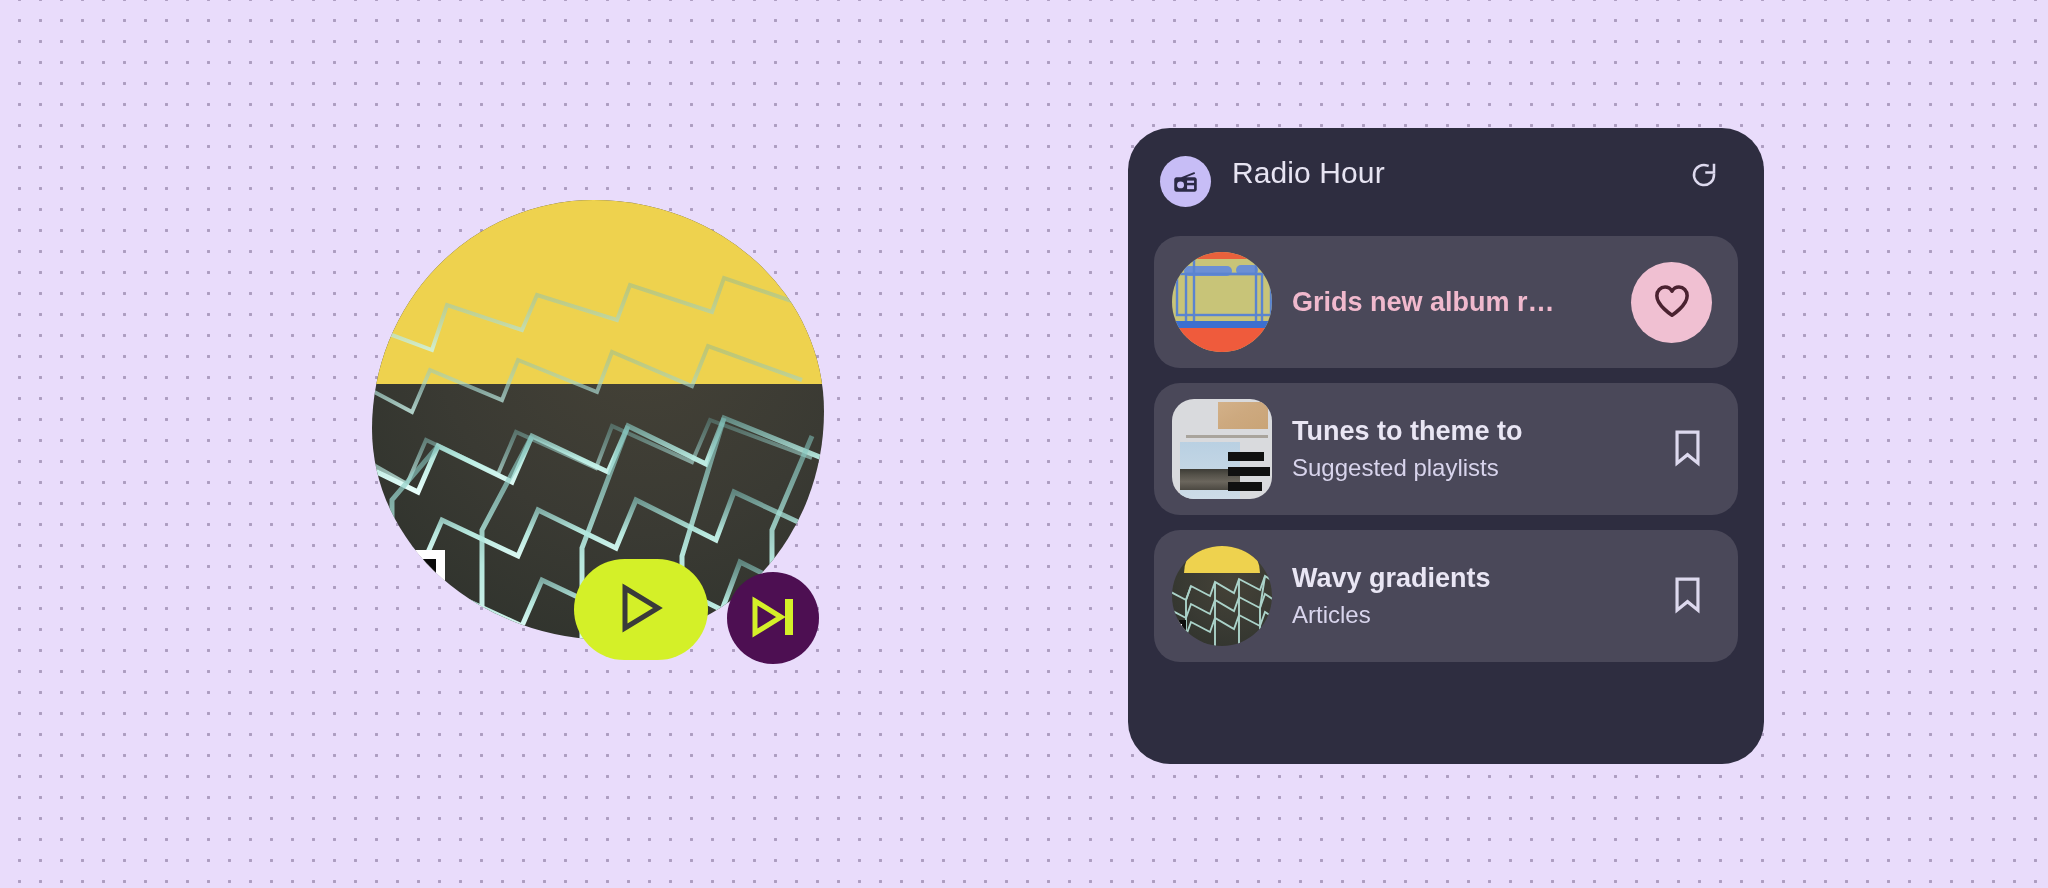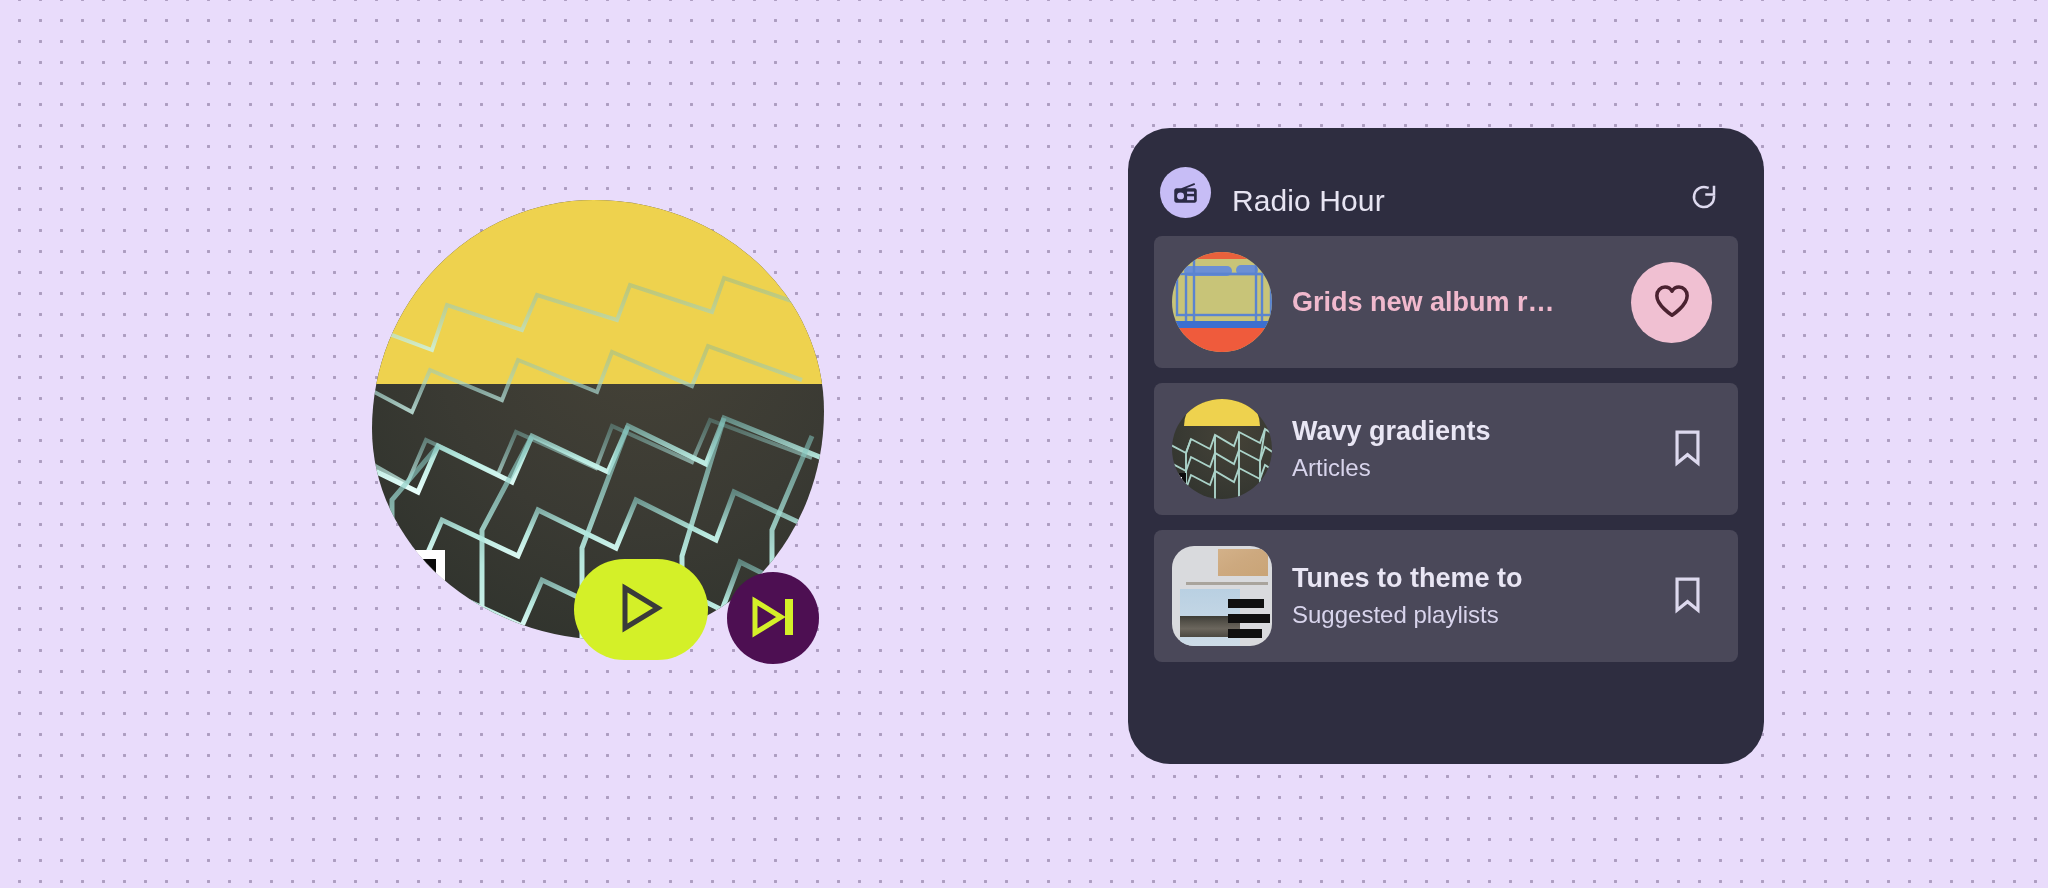--- a/index.html
+++ b/index.html
@@ -68,21 +68,21 @@
   
   #panel {
     position: absolute;
     left: 1128px; top: 128px;
     width: 636px; height: 636px;
     background: #2e2d40;
     border-radius: 42px;
     padding: 28px 26px 26px 26px;
   }
   #panelHeader {
-    display: flex; align-items: flex-end;
+    display: flex; align-items: flex-start;
     height: 62px;
     padding: 0 14px 0 6px;
     margin-bottom: 18px;
   }
   #radioBadge {
     width: 51px; height: 51px; border-radius: 50%;
     background: #c7bdf6;
     display: flex; align-items: center; justify-content: center;
     flex: 0 0 auto;
   }
@@ -98,21 +98,21 @@
     margin-left: auto;
     background: none; border: none; padding: 0; cursor: pointer;
     display: flex; align-items: center; justify-content: center;
     width: 40px; height: 40px;
   }
 
   .row {
     display: flex; align-items: center;
     height: 132px;
     background: #4a4859;
-    border-radius: 8px;
+    border-radius: 26px;
     padding: 0 26px 0 18px;
     margin-bottom: 15px;
     cursor: pointer;
   }
   .row:last-child { margin-bottom: 0; }
 
   .thumb {
     width: 100px; height: 100px;
     flex: 0 0 auto;
     position: relative; overflow: hidden;
@@ -285,20 +285,42 @@
     <button class="rowaction fav" aria-label="Favorite">
       <span>
         <svg width="38" height="34" viewBox="0 0 24 22" fill="none" stroke="#4a2230" stroke-width="2.3" stroke-linejoin="round">
           <path d="M12 20.2 C12 20.2 2.2 13.9 2.2 7.6 C2.2 4.3 4.6 2 7.5 2 C9.6 2 11.2 3.2 12 4.7 C12.8 3.2 14.4 2 16.5 2 C19.4 2 21.8 4.3 21.8 7.6 C21.8 13.9 12 20.2 12 20.2 Z"></path>
         </svg>
       </span>
     </button>
   </div>
 
   <div class="row">
+    <div class="thumb rounded t-tunes">
+      <span class="sand"></span>
+      <span class="rule"></span>
+      <span class="photo"></span>
+      <span class="bar b1"></span>
+      <span class="bar b2"></span>
+      <span class="bar b3"></span>
+    </div>
+    <div class="rowtext">
+      <div class="rowtitle">Tunes to theme to</div>
+      <div class="rowsub">Suggested playlists</div>
+    </div>
+    <button class="rowaction mark" aria-label="Save">
+      <span>
+        <svg width="33" height="38" viewBox="0 0 20 24" fill="none" stroke="#ddd9ee" stroke-width="2" stroke-linejoin="miter">
+          <path d="M3.4 2 L16.6 2 L16.6 21.6 L10 16.2 L3.4 21.6 Z"></path>
+        </svg>
+      </span>
+    </button>
+  </div>
+
+  <div class="row">
     <div class="thumb circle t-wavy">
       <span class="msun"></span>
       <svg width="100" height="100" viewBox="0 0 100 100" fill="none" stroke="#bfeee4" stroke-width="1.9" style="position:absolute;inset:0;opacity:.85">
         <path d="M-5 44 L14 54 L19 40 L38 50 L43 36 L62 47 L67 33 L88 44 L93 30 L108 40"></path>
         <path d="M-5 62 L14 72 L19 58 L38 68 L43 54 L62 65 L67 51 L88 62 L93 48 L108 58"></path>
         <path d="M-5 80 L14 90 L19 76 L38 86 L43 72 L62 83 L67 69 L88 80 L93 66 L108 76"></path>
         <path d="M14 100 L14 54 L19 40"></path>
         <path d="M43 100 L43 68 L43 36"></path>
         <path d="M67 100 L67 51 L67 33"></path>
         <path d="M88 100 L88 62 L93 30"></path>
@@ -311,35 +333,13 @@
     </div>
     <button class="rowaction mark" aria-label="Save">
       <span>
         <svg width="33" height="38" viewBox="0 0 20 24" fill="none" stroke="#ddd9ee" stroke-width="2" stroke-linejoin="miter">
           <path d="M3.4 2 L16.6 2 L16.6 21.6 L10 16.2 L3.4 21.6 Z"></path>
         </svg>
       </span>
     </button>
   </div>
 
-  <div class="row">
-    <div class="thumb rounded t-tunes">
-      <span class="sand"></span>
-      <span class="rule"></span>
-      <span class="photo"></span>
-      <span class="bar b1"></span>
-      <span class="bar b2"></span>
-      <span class="bar b3"></span>
-    </div>
-    <div class="rowtext">
-      <div class="rowtitle">Tunes to theme to</div>
-      <div class="rowsub">Suggested playlists</div>
-    </div>
-    <button class="rowaction mark" aria-label="Save">
-      <span>
-        <svg width="33" height="38" viewBox="0 0 20 24" fill="none" stroke="#ddd9ee" stroke-width="2" stroke-linejoin="miter">
-          <path d="M3.4 2 L16.6 2 L16.6 21.6 L10 16.2 L3.4 21.6 Z"></path>
-        </svg>
-      </span>
-    </button>
-  </div>
-
 </section>
 
 </body></html>

